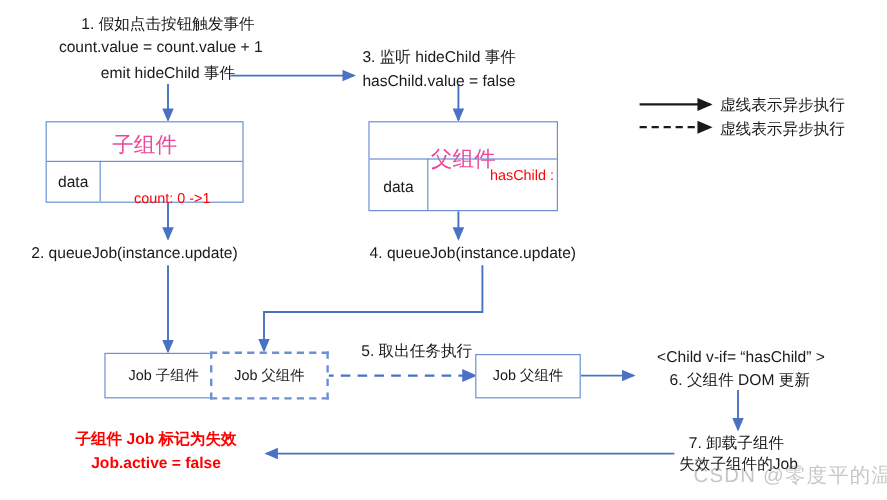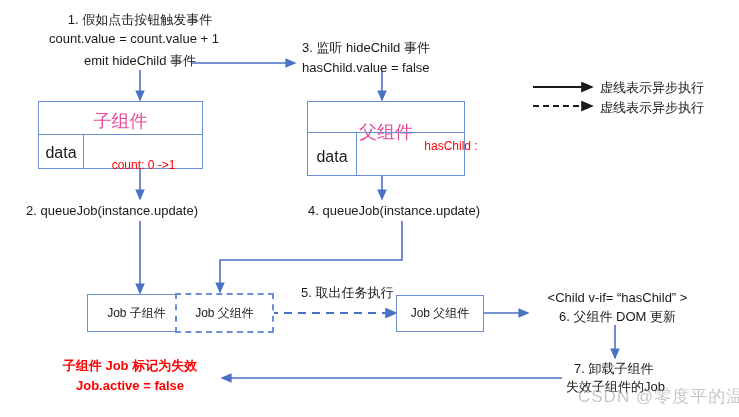--- a/index.html
+++ b/index.html
@@ -60,21 +60,21 @@
   }
   .comp-title {
     position: absolute;
     width: 100%;
     text-align: center;
     font-size: 18px;
     color: #ec4899;
   }
   .data-cell {
     position: absolute;
-    font-size: 16px;
+    font-size: 13px;
     color: #1a1a1a;
     text-align: center;
   }
   .val-cell {
     position: absolute;
     font-size: 12px;
     color: #ff0000;
     text-align: center;
     line-height: 14px;
   }
@@ -149,39 +149,39 @@
     <div class="cell-divider" style="left:44px; top:32px; width:1.4px; height:34px;"></div>
     <div class="data-cell" style="left:0px; top:42px; width:44px;">data</div>
     <div class="val-cell" style="left:46px; top:42px; width:117px;margin-top:14px;">count: 0 -&gt;1</div>
   </div>
 
   <div class="box-solid" style="left:307px; top:101px; width:158px; height:75px;">
     <div class="comp-title" style="top:6px;margin-top:12px;">父组件</div>
     <div class="cell-divider" style="left:0px; top:30px; width:156px; height:1.4px;"></div>
     <div class="cell-divider" style="left:48px; top:30px; width:1.4px; height:43px;"></div>
     <div class="data-cell" style="left:0px; top:46px; width:48px;">data</div>
-    <div class="val-cell" style="left:50px; top:37px; width:106px;padding-left:40px;">hasChild :</div>
+    <div class="val-cell" style="left:34px; top:37px; width:106px;padding-left:40px;">hasChild :</div>
   </div>
 
   <div class="txt" style="left:26px; top:203px;">2. queueJob(instance.update)</div>
   <div class="txt" style="left:308px; top:203px;">4. queueJob(instance.update)</div>
 
   <div class="box-solid" style="left:87px; top:294px; width:99px; height:38px;"></div>
   <div class="boxlabel" style="left:87px; top:294px; width:99px; height:38px;">Job 子组件</div>
 
   <div class="box-dashed" style="left:175px; top:293px; width:99px; height:40px;"></div>
   <div class="boxlabel" style="left:175px; top:293px; width:99px; height:40px;">Job 父组件</div>
 
   <div class="box-solid" style="left:396px; top:295px; width:88px; height:37px;"></div>
   <div class="boxlabel" style="left:396px; top:295px; width:88px; height:37px;">Job 父组件</div>
 
   <div class="txt" style="left:285px; top:285px;margin-left:16px;">5. 取出任务执行</div>
 
   <div class="txt center" style="left:530px; top:290px; width:175px;">&lt;Child v-if= “hasChild” &gt;</div>
-  <div class="txt center" style="left:530px; top:309px; width:175px;">6. 父组件 DOM 更新</div>
+  <div class="txt center" style="left:500px; top:309px; width:175px;text-align:right;">6. 父组件 DOM 更新</div>
 
   <div class="txt" style="left:574px; top:361px;">7. 卸载子组件</div>
   <div class="txt center red" style="left:40px; top:358px; width:180px; font-weight:bold;">子组件 Job 标记为失效</div>
 
   <div class="txt" style="left:566px; top:379px;">失效子组件的Job</div>
   <div class="txt center red" style="left:40px; top:378px; width:180px; font-weight:bold;">Job.active = false</div>
 
   <div class="legend-text" style="left:600px; top:79px;">虚线表示异步执行</div>
   <div class="legend-text" style="left:600px; top:99px;">虚线表示异步执行</div>
 

